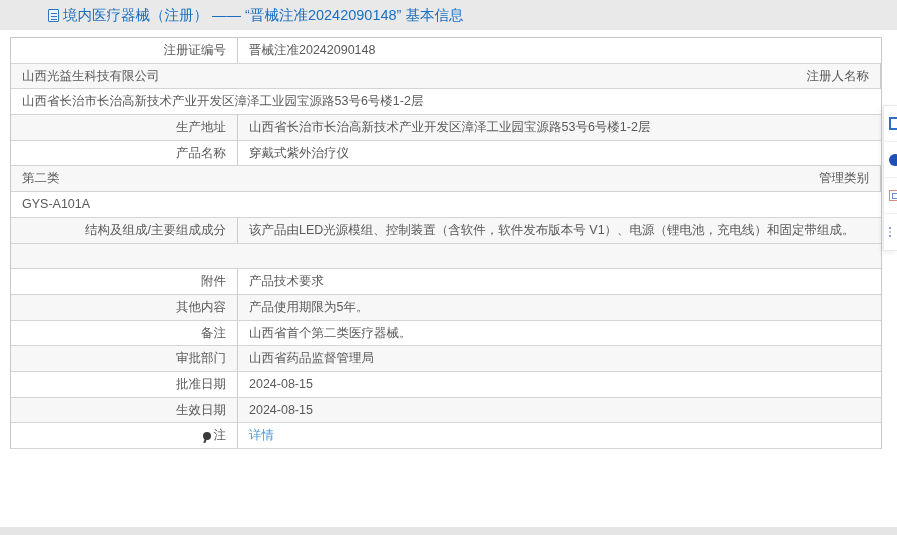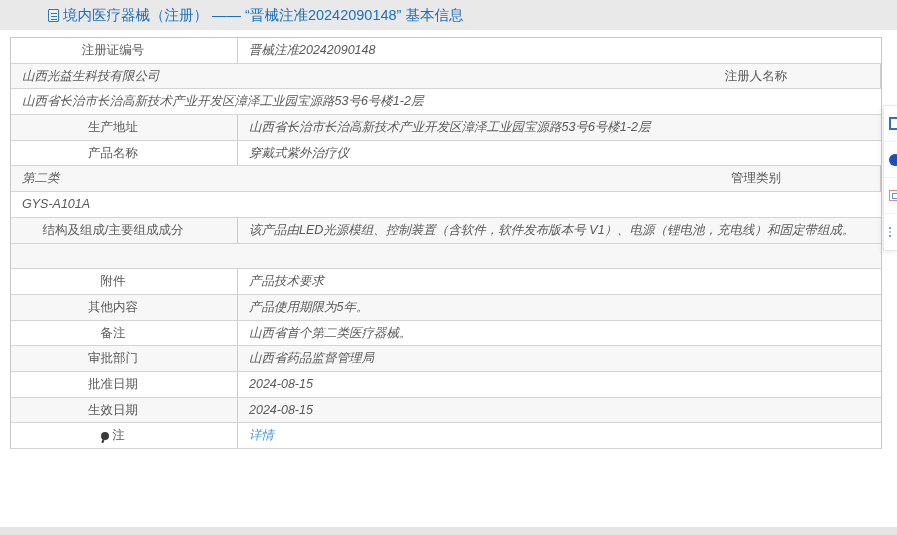--- a/index.html
+++ b/index.html
@@ -21,22 +21,22 @@
 
   
   .tbl { position:absolute; left:10px; top:37px; width:872px;
     border:1px solid #c8c8c8; border-bottom:none; background:#fff; }
   .row { display:flex; height:25.7px; border-bottom:1px solid #d4d4d4;
     background:#fff; }
   .row.stripe { background:#f7f7f7; }
   .cell { font-size:12.5px; color:#595959; line-height:24.7px;
     white-space:nowrap; overflow:hidden; }
   .cell.label { width:227px; border-right:1px solid #cccccc;
-    text-align:center; padding-right:22px; }
-  .cell.value { flex:1; padding-left:11px;font-style:italic; }
+    text-align:right; padding-right:11px; }
+  .cell.value { flex:1; padding-left:11px; }
   .detail-link { color:#4596d8; text-decoration:none; }
   .note-icon { display:inline-block; width:8px; height:8px; border-radius:50%;
     background:#3a3a3a; position:relative; margin-right:3px; vertical-align:-1px; }
   .note-icon::after { content:''; position:absolute; bottom:-3px; left:1px;
     width:2px; height:4px; background:#3a3a3a; transform:rotate(22deg); }
 
   
   .side-panel { position:absolute; right:0; top:105px; width:14px; height:146px;
     background:#fff; border:1px solid #e8e8e8; border-right:none;
     box-shadow:-2px 2px 5px rgba(0,0,0,0.07); overflow:hidden; }

